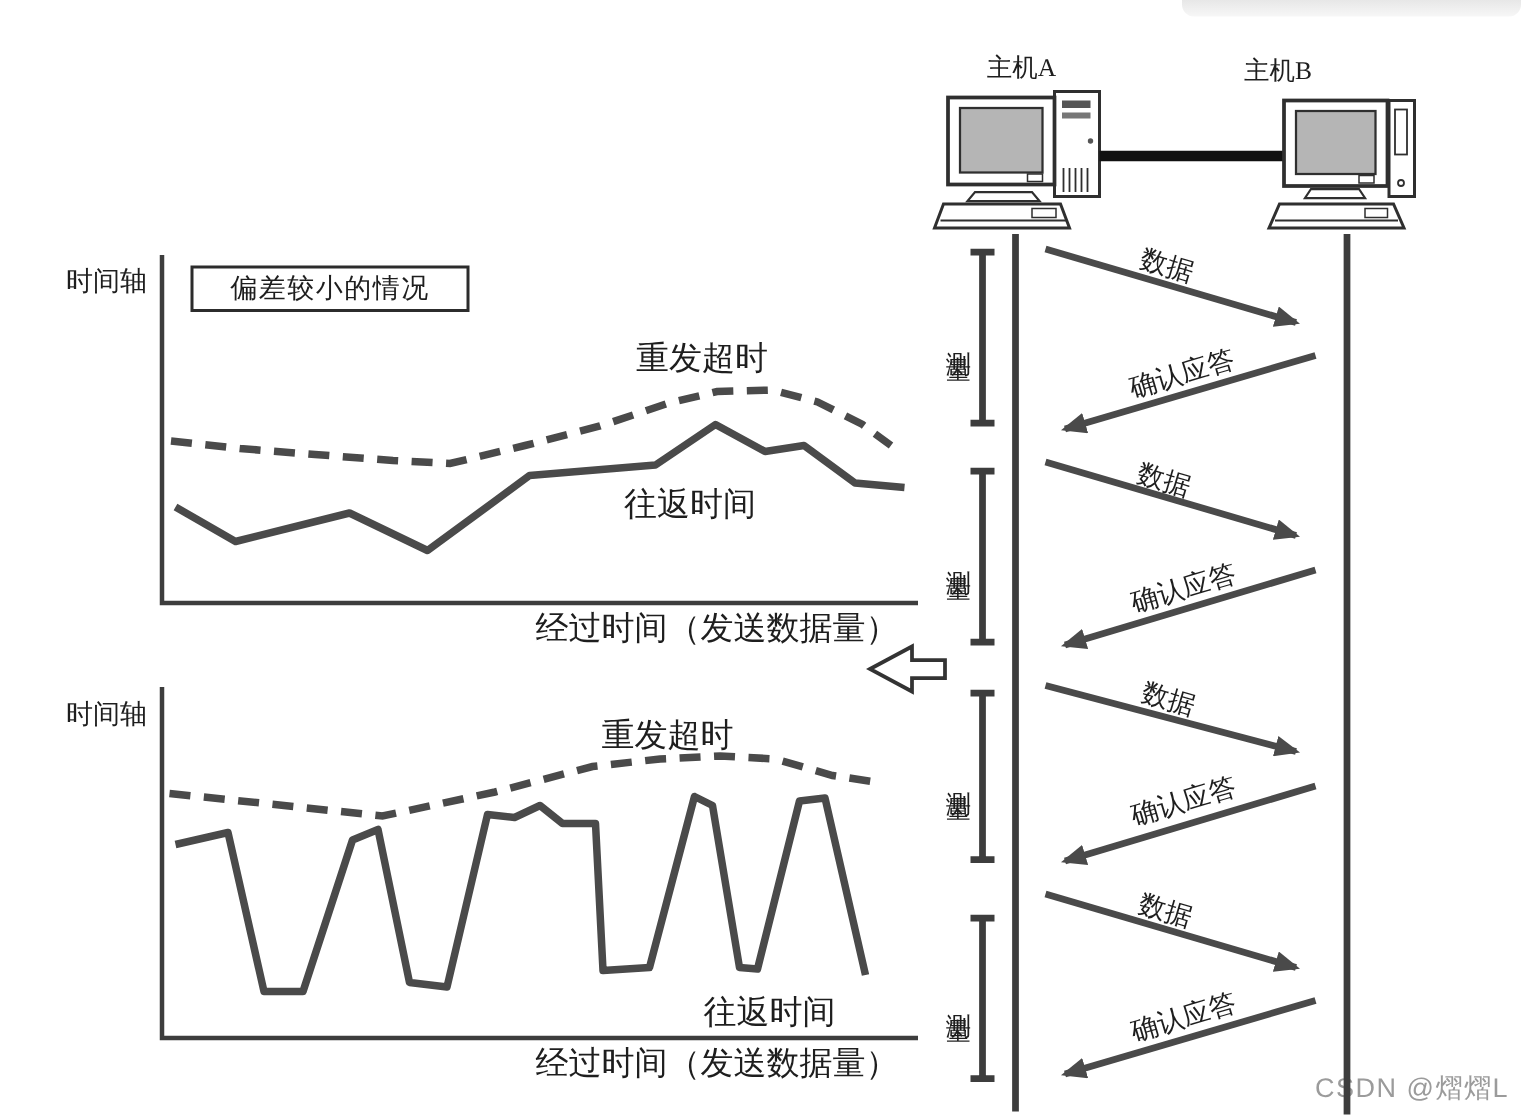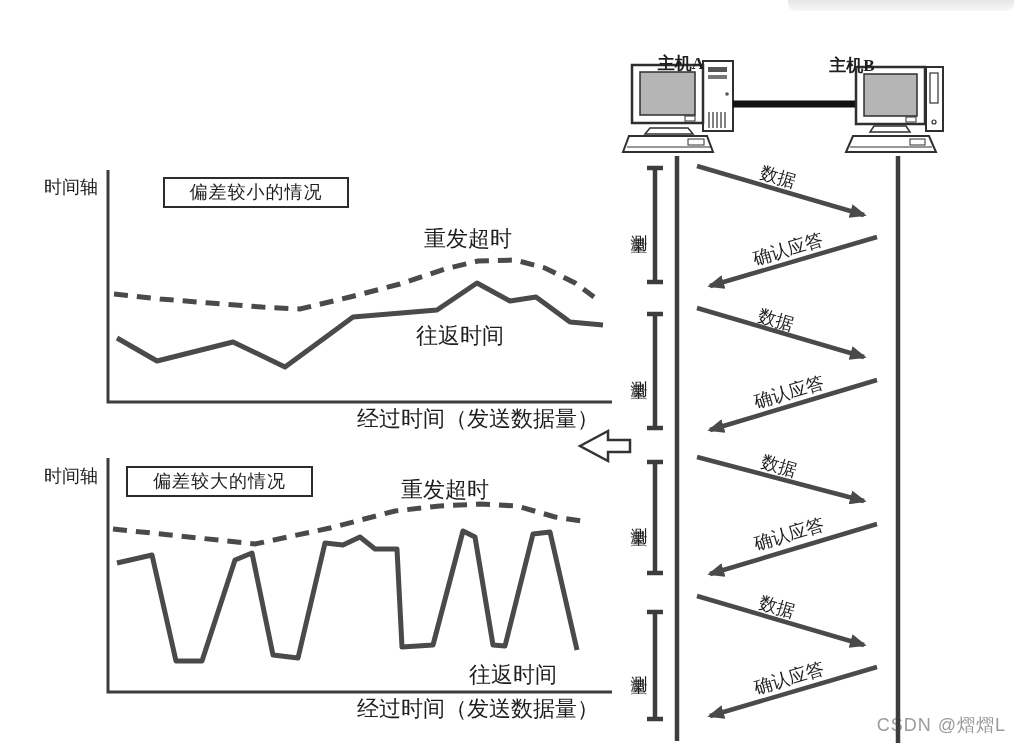--- a/index.html
+++ b/index.html
@@ -12,32 +12,32 @@
     background:linear-gradient(#e7e7e7,#f7f7f7);
     border-radius:0 0 8px 8px;
   }
   svg.art{position:absolute;left:0;top:0;z-index:3;}
   .label{
     position:absolute;z-index:4;transform:translate(-50%,-50%);
     white-space:nowrap;color:#1e1e1e;
   }
   .lab-18{font-size:18px;text-align:center;}
   .lab-19{font-size:22px;}
-  .lab-17{font-size:17px;font-weight:700;margin-top:18px;}
+  .lab-17{font-size:17px;font-weight:400;}
   .rot-cw{transform:translate(-50%,-50%) rotate(16.5deg);font-size:18px;}
   .rot-ccw{transform:translate(-50%,-50%) rotate(-16.5deg);font-size:18px;}
   .vert{
     writing-mode:vertical-rl;text-orientation:upright;
     font-size:17px;letter-spacing:4px;
   }
   .titlebox{
     position:absolute;z-index:4;border:2px solid #2c2c2c;background:#ffffff;
     text-align:center;font-size:18px;letter-spacing:1px;
   }
-  .box1{left:127px;top:177px;width:182px;height:27px;line-height:27px;margin-left:36px;}
+  .box1{left:127px;top:177px;width:182px;height:27px;line-height:27px;}
   .box2{left:126px;top:466px;width:183px;height:27px;line-height:27px;}
   .watermark{
     position:absolute;z-index:2;right:8px;top:713px;
     font-family:"Liberation Sans","DejaVu Sans",sans-serif;
     font-size:18px;color:#9b9b9b;letter-spacing:1px;
   }
 </style>
 </head>
 <body>
 
@@ -120,21 +120,20 @@
     </g>
   </svg>
 
   <div class="label lab-18" style="left:71px;top:187px;">时间轴</div>
   <div class="titlebox box1">偏差较小的情况</div>
   <div class="label lab-19" style="left:468px;top:239px;">重发超时</div>
   <div class="label lab-19" style="left:460px;top:336px;">往返时间</div>
   <div class="label lab-19" style="left:478px;top:419px;">经过时间（发送数据量）</div>
 
   <div class="label lab-18" style="left:71px;top:476px;">时间轴</div>
-  <div class="titlebox box2">偏差较大的情况</div>
   <div class="label lab-19" style="left:445px;top:490px;">重发超时</div>
   <div class="label lab-19" style="left:513px;top:675px;">往返时间</div>
   <div class="label lab-19" style="left:478px;top:709px;">经过时间（发送数据量）</div>
 
   <div class="label lab-17" style="left:681px;top:45px;">主机A</div>
   <div class="label lab-17" style="left:852px;top:47px;">主机B</div>
 
   <div class="label vert" style="left:639px;top:225px;">测量</div>
   <div class="label vert" style="left:639px;top:371px;">测量</div>
   <div class="label vert" style="left:639px;top:518px;">测量</div>

